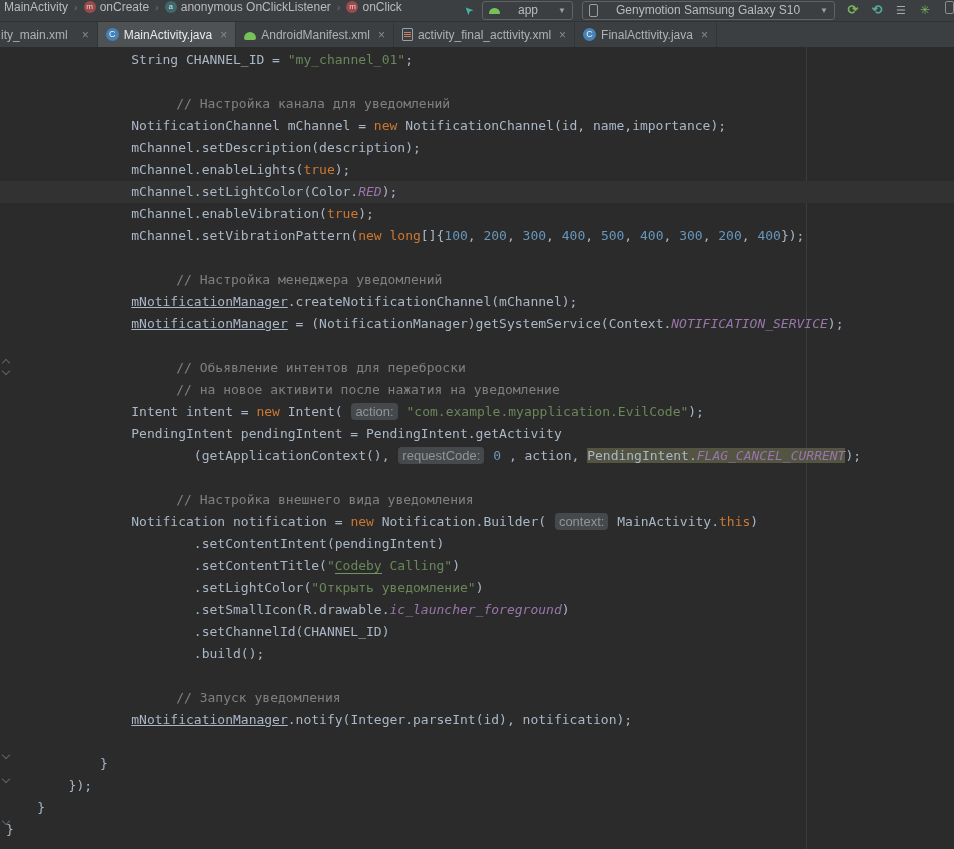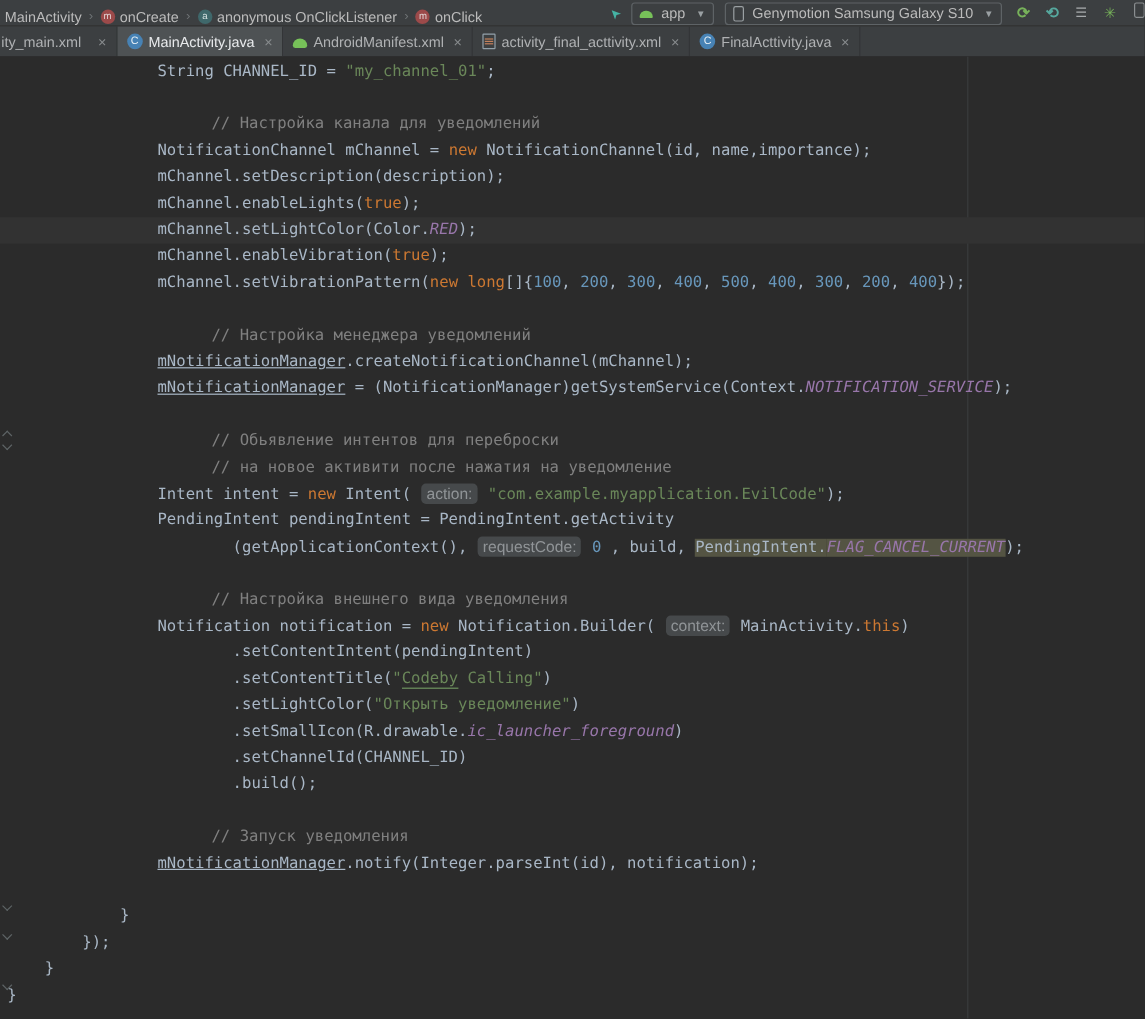--- a/index.html
+++ b/index.html
@@ -3,34 +3,34 @@
 <meta charset="utf-8">
 <style>
   html,body{margin:0;padding:0;}
   body{
     width:954px;height:849px;overflow:hidden;position:relative;
     background:#2b2b2b;font-family:"Liberation Sans",sans-serif;
     -webkit-font-smoothing:antialiased;
   }
   
   .navbar{
-    height:22px;background:#3c3f41;display:flex;align-items:flex-end;
+    height:22px;background:#3c3f41;display:flex;align-items:flex-start;
     font-size:12px;color:#bbbbbb;padding-left:2px;box-sizing:border-box;
     border-bottom:1px solid #323232;white-space:nowrap;overflow:hidden;
   }
   .crumbs{display:flex;align-items:center;min-width:0;}
   .crumb{display:inline-flex;align-items:center;gap:4px;padding:0 2px;cursor:default;}
   .crumb-sep{color:#6f7375;margin:0 4px;font-size:11px;}
   .crumb-ic{width:12px;height:12px;border-radius:50%;font-size:8px;line-height:12px;
     text-align:center;color:#e3d6d6;display:inline-block;flex:0 0 auto;}
   .ic-method{background:#9c4a4a;}
   .ic-anon-class{background:#3f686b;color:#d9e4e4;}
   .toolbar{margin-left:auto;display:flex;align-items:center;gap:9px;padding-right:2px;}
   .pointer{color:#45b3a4;font-size:11px;display:inline-block;transform:rotate(-135deg);}
-  .combo{display:inline-flex;align-items:center;gap:7px;height:17px;padding:0 6px;
+  .combo{display:inline-flex;align-items:center;gap:18px;height:17px;padding:0 6px;
     border:1px solid #5e6366;border-radius:3px;color:#bbbbbb;background:#3c3f41;}
   .combo-arrow{font-size:8px;color:#9aa0a3;margin-left:2px;}
   .android-head{width:11px;height:6px;background:#77c159;border-radius:6px 6px 1px 1px;
     display:inline-block;margin-top:1px;}
   .phone-ic{width:7px;height:11px;border:1px solid #9aa0a3;border-radius:2px;display:inline-block;}
   .tool-ic{width:18px;text-align:center;font-size:13px;line-height:20px;display:inline-block;}
   .ti-sync{color:#77b25a;font-weight:bold;}
   .ti-coverage{color:#56a89e;font-weight:bold;}
   .ti-list{color:#a7aaac;font-size:11px;}
   .ti-gear{color:#77b25a;font-size:12px;}
@@ -171,21 +171,21 @@
       <div class="code-line"><span class="tok-p">                mChannel.setVibrationPattern(</span><span class="tok-kw">new</span><span class="tok-p"> </span><span class="tok-kw">long</span><span class="tok-p">[]{</span><span class="tok-num">100</span><span class="tok-p">, </span><span class="tok-num">200</span><span class="tok-p">, </span><span class="tok-num">300</span><span class="tok-p">, </span><span class="tok-num">400</span><span class="tok-p">, </span><span class="tok-num">500</span><span class="tok-p">, </span><span class="tok-num">400</span><span class="tok-p">, </span><span class="tok-num">300</span><span class="tok-p">, </span><span class="tok-num">200</span><span class="tok-p">, </span><span class="tok-num">400</span><span class="tok-p">});</span></div>
       <div class="code-line"></div>
       <div class="code-line"><span class="tok-p">                </span><span class="tok-com">// Настройка менеджера уведомлений</span></div>
       <div class="code-line"><span class="tok-p">                </span><span class="tok-field">mNotificationManager</span><span class="tok-p">.createNotificationChannel(mChannel);</span></div>
       <div class="code-line"><span class="tok-p">                </span><span class="tok-field">mNotificationManager</span><span class="tok-p"> = (NotificationManager)getSystemService(Context.</span><span class="tok-const">NOTIFICATION_SERVICE</span><span class="tok-p">);</span></div>
       <div class="code-line"></div>
       <div class="code-line"><span class="tok-p">                </span><span class="tok-com">// Обьявление интентов для переброски</span></div>
       <div class="code-line"><span class="tok-p">                </span><span class="tok-com">// на новое активити после нажатия на уведомление</span></div>
       <div class="code-line"><span class="tok-p">                Intent intent = </span><span class="tok-kw">new</span><span class="tok-p"> Intent( </span><span class="tok-badge">action:</span><span class="tok-p"> </span><span class="tok-str">"com.example.myapplication.EvilCode"</span><span class="tok-p">);</span></div>
       <div class="code-line"><span class="tok-p">                PendingIntent pendingIntent = PendingIntent.</span><span class="tok-static">getActivity</span></div>
-      <div class="code-line"><span class="tok-p">                        (getApplicationContext(), </span><span class="tok-badge">requestCode:</span><span class="tok-p"> </span><span class="tok-num">0</span><span class="tok-p"> , build, </span><span class="tok-p tok-hl">PendingIntent.</span><span class="tok-const tok-hl">FLAG_CANCEL_CURRENT</span><span class="tok-p">);</span></div>
+      <div class="code-line"><span class="tok-p">                        (getApplicationContext(), </span><span class="tok-badge">requestCode:</span><span class="tok-p"> </span><span class="tok-num">0</span><span class="tok-p"> , action, </span><span class="tok-p tok-hl">PendingIntent.</span><span class="tok-const tok-hl">FLAG_CANCEL_CURRENT</span><span class="tok-p">);</span></div>
       <div class="code-line"></div>
       <div class="code-line"><span class="tok-p">                </span><span class="tok-com">// Настройка внешнего вида уведомления</span></div>
       <div class="code-line"><span class="tok-p">                Notification notification = </span><span class="tok-kw">new</span><span class="tok-p"> Notification.Builder( </span><span class="tok-badge">context:</span><span class="tok-p"> MainActivity.</span><span class="tok-kw">this</span><span class="tok-p">)</span></div>
       <div class="code-line"><span class="tok-p">                        .setContentIntent(pendingIntent)</span></div>
       <div class="code-line"><span class="tok-p">                        .setContentTitle(</span><span class="tok-str">"</span><span class="tok-strU">Codeby</span><span class="tok-str"> Calling"</span><span class="tok-p">)</span></div>
       <div class="code-line"><span class="tok-p">                        .setLightColor(</span><span class="tok-str">"Открыть уведомление"</span><span class="tok-p">)</span></div>
       <div class="code-line"><span class="tok-p">                        .setSmallIcon(R.drawable.</span><span class="tok-const">ic_launcher_foreground</span><span class="tok-p">)</span></div>
       <div class="code-line"><span class="tok-p">                        .setChannelId(CHANNEL_ID)</span></div>
       <div class="code-line"><span class="tok-p">                        .build();</span></div>
       <div class="code-line"></div>

